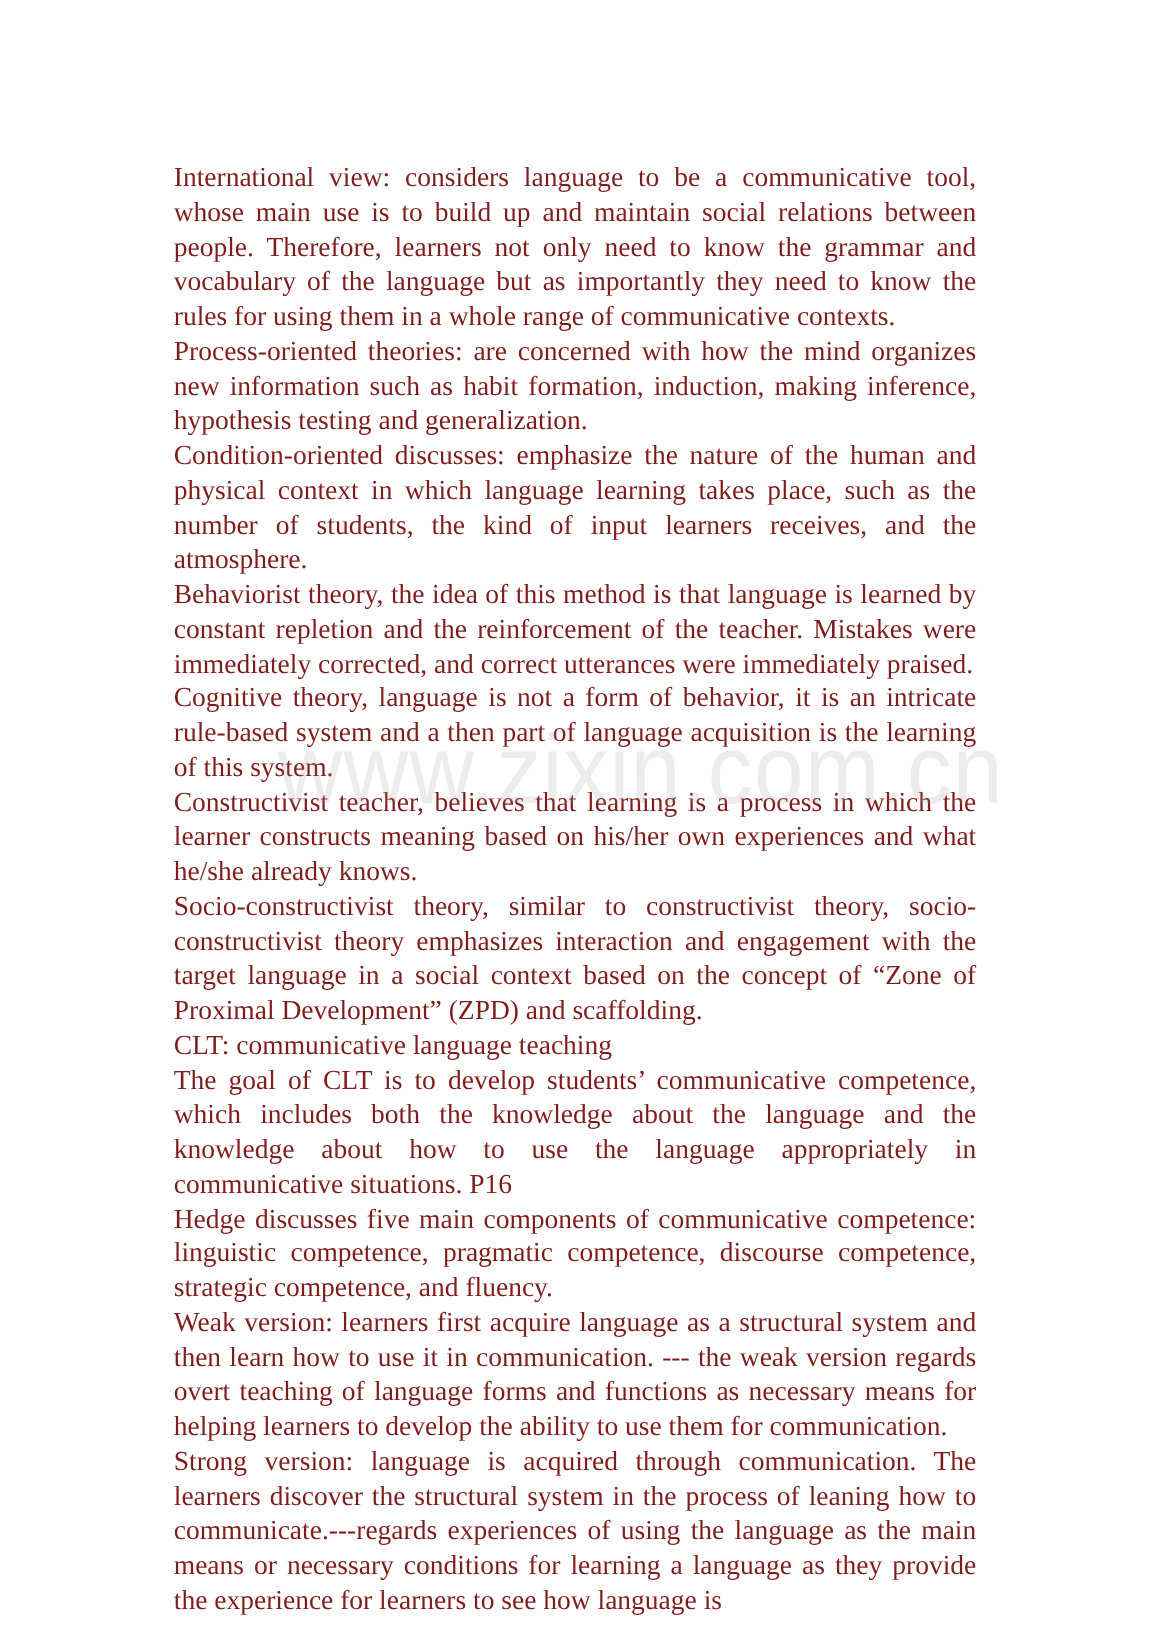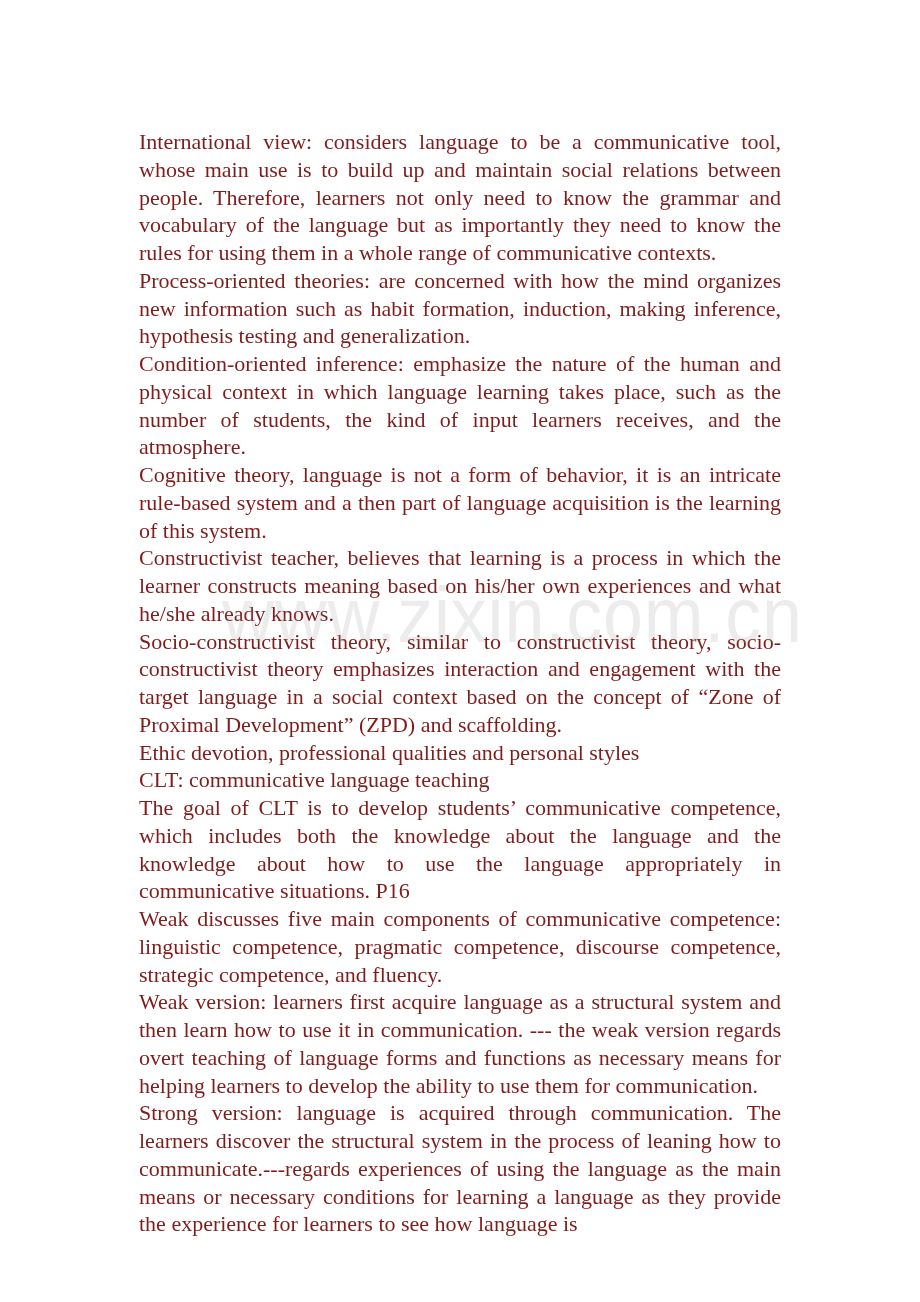--- a/index.html
+++ b/index.html
@@ -19,24 +19,24 @@
       letter-spacing: 1px; white-space: nowrap; pointer-events: none;
       transform: scaleX(0.92); transform-origin: left top;
     }
   </style>
 </head>
 <body>
 
 <div class="page" id="page">
     <p class="para"><span>International view: considers language to be a communicative tool, whose main use is to build up and maintain social relations between people. Therefore, learners not only need to know the grammar and vocabulary of the language but as importantly they need to know the rules for using them in a whole range of communicative contexts.</span></p>
     <p class="para"><b>Process-oriented theories:</b><span> are concerned with how the mind organizes new information such as habit formation, induction, making inference, hypothesis testing and generalization.</span></p>
-    <p class="para"><b>Condition-oriented inference</b><span>: emphasize the nature of the human and physical context in which language learning takes place, such as the number of students, the kind of input learners receives, and the atmosphere.</span></p>
+    <p class="para"><b>Condition-oriented discusses</b><span>: emphasize the nature of the human and physical context in which language learning takes place, such as the number of students, the kind of input learners receives, and the atmosphere.</span></p>
+    <p class="para"><b>Behaviorist theory</b><span>, the idea of this method is that language is learned by constant repletion and the reinforcement of the teacher. Mistakes were immediately corrected, and correct utterances were immediately praised.</span></p>
     <p class="para"><b>Cognitive theory,</b><span> language is not a form of behavior, it is an intricate rule-based system and a then part of language acquisition is the learning of this system.</span></p>
     <p class="para"><b>Constructivist teacher,</b><span> believes that learning is a process in which the learner constructs meaning based on his/her own experiences and what he/she already knows.</span></p>
     <p class="para"><b>Socio-constructivist theory</b><span>, similar to constructivist theory, socio-constructivist theory emphasizes interaction and engagement with the target language in a social context based on the concept of </span><b>“Zone of Proximal Development” (ZPD)</b><span> and scaffolding.</span></p>
-    <p class="para"><b>Ethic devotion, professional qualities and personal styles</b></p>
     <p class="para"><b>CLT: communicative language teaching</b></p>
     <p class="para"><span>The goal of </span><b>CLT</b><span> is to develop students’ </span><b>communicative competence</b><span>, which includes both the knowledge about the language and the knowledge about how to use the language appropriately in communicative situations. P16</span></p>
-    <p class="para"><span>Weak discusses </span><b>five main components of communicative competence: linguistic competence, pragmatic competence, discourse competence, strategic competence, and fluency.</b></p>
+    <p class="para"><span>Hedge discusses </span><b>five main components of communicative competence: linguistic competence, pragmatic competence, discourse competence, strategic competence, and fluency.</b></p>
     <p class="para"><b>Weak version</b><span>: learners first acquire language as a structural system and then learn how to use it in communication. --- the weak version regards overt teaching of language forms and functions as necessary means for helping learners to develop the ability to use them for communication.</span></p>
     <p class="para"><b>Strong version</b><span>: language is acquired through communication. The learners discover the structural system in the process of leaning how to communicate.---regards experiences of using the language as the main means or necessary conditions for learning a language as they provide the experience for learners to see how language is</span></p>
   </div>
 <div class="watermark">www.zixin.com.cn</div>
 
 </body></html>

